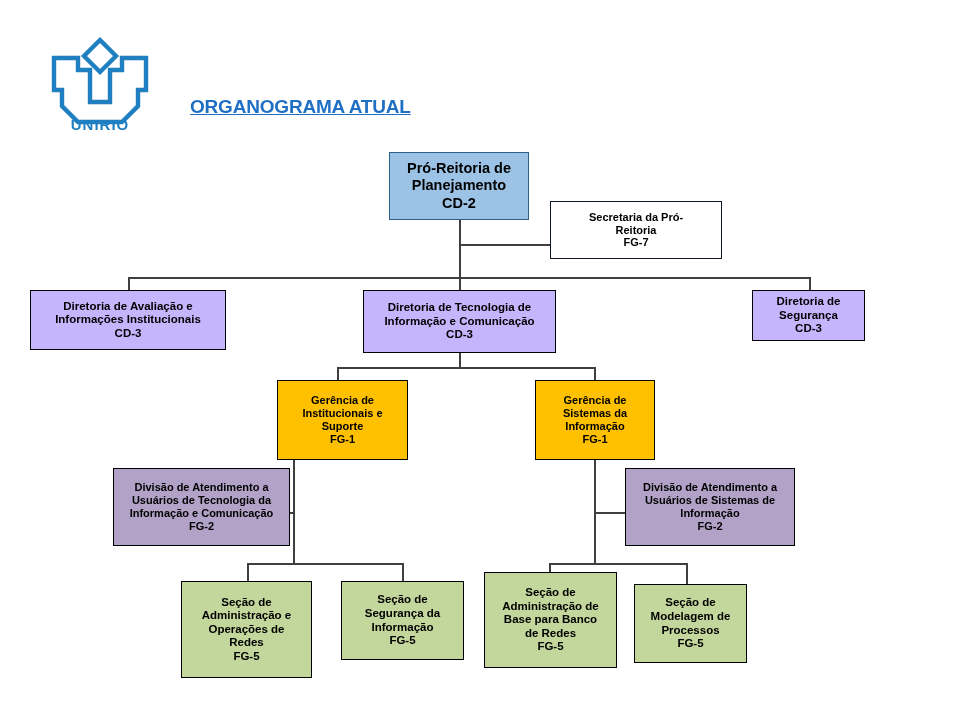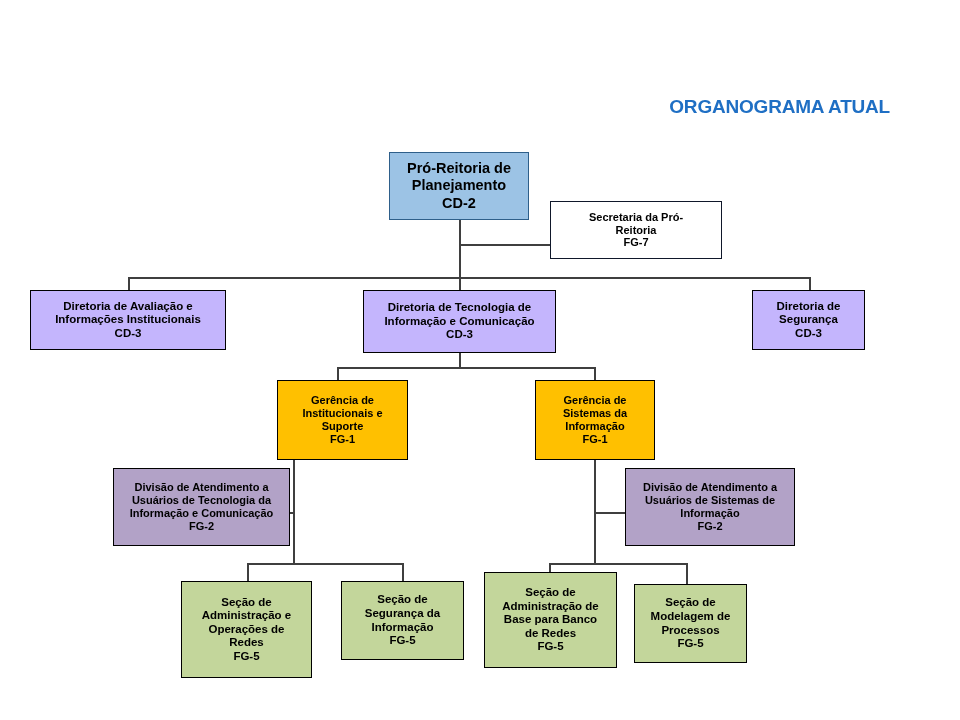--- a/index.html
+++ b/index.html
@@ -48,24 +48,25 @@
     line-height: 54px;
     color: #111111;
     font-weight: normal;
     white-space: nowrap;
   }
   #sub-title {
     position: absolute;
     left: 190px;
     top: 96px;
     width: 700px;
-    text-align: right;
+    text-align: left;
     font-size: 19px;
     font-weight: bold;
     color: #1F6FC4;
+    text-decoration: underline;
     letter-spacing: -0.2px;
   }
 
   
   .conn {
     position: absolute;
     background: #3f3f3f;
   }
   .conn.h { height: 2px; }
   .conn.v { width: 2px; }
@@ -113,20 +114,30 @@
   .lvl4 {
     background: #C3D69B;
     font-size: 11.5px;
   }
 </style>
 </head>
 <body>
 
 <div id="slide">
 
+  <div id="logo">
+    <svg width="112" height="112" viewBox="0 0 112 112">
+      <g fill="none" stroke="#1F7FC0" stroke-width="4.4" stroke-linejoin="miter">
+        <path d="M56 12 L72 28 L56 44 L40 28 Z"></path>
+        <path d="M10 30 L34 30 L34 42 L46 42 L46 74 L66 74 L66 42 L78 42 L78 30 L102 30
+                 L102 62 L94 62 L94 78 L78 94 L34 94 L18 78 L18 62 L10 62 Z"></path>
+      </g>
+    </svg>
+    <div id="logo-word">UNIRIO</div>
+  </div>
 
   <div id="sub-title">ORGANOGRAMA ATUAL</div>
 
   <div class="conn v" style="left:459px; top:220px; height:58px;"></div>
 
   <div class="conn h" style="left:459px; top:244px; width:91px;"></div>
 
   <div class="conn h" style="left:128px; top:277px; width:682px;"></div>
   <div class="conn v" style="left:128px; top:277px; height:13px;"></div>
   <div class="conn v" style="left:459px; top:277px; height:13px;"></div>
@@ -178,21 +189,21 @@
   </div>
 
   <div class="box lvl1" style="left:363px; top:290px; width:193px; height:63px;">
     <span>
       <span>Diretoria de Tecnologia de</span>
       <span>Informação e Comunicação</span>
       <span>CD-3</span>
     </span>
   </div>
 
-  <div class="box lvl1" style="left:752px; top:290px; width:113px; height:60px;">
+  <div class="box lvl1" style="left:752px; top:290px; width:113px; height:51px;">
     <span>
       <span>Diretoria de</span>
       <span>Segurança</span>
       <span>CD-3</span>
     </span>
   </div>
 
   <div class="box lvl2" style="left:277px; top:380px; width:131px; height:80px;">
     <span>
       <span>Gerência de</span>

